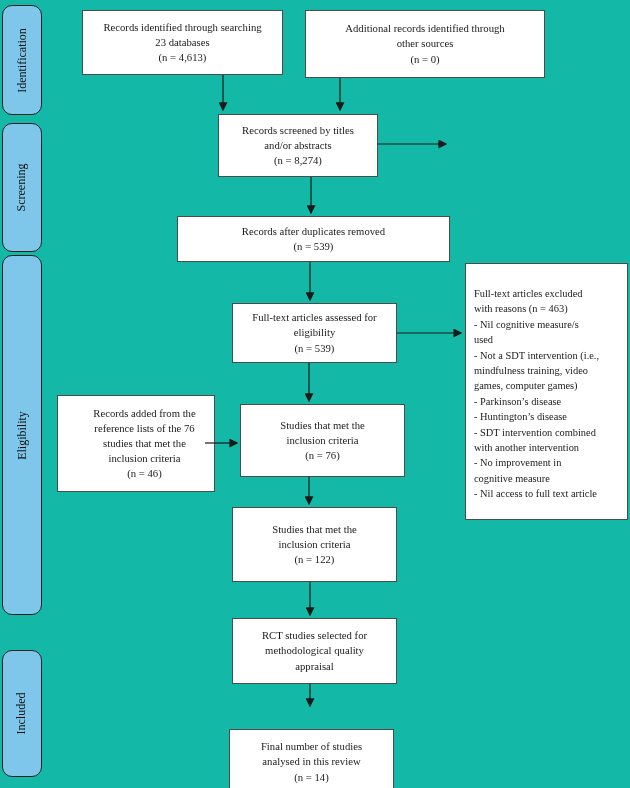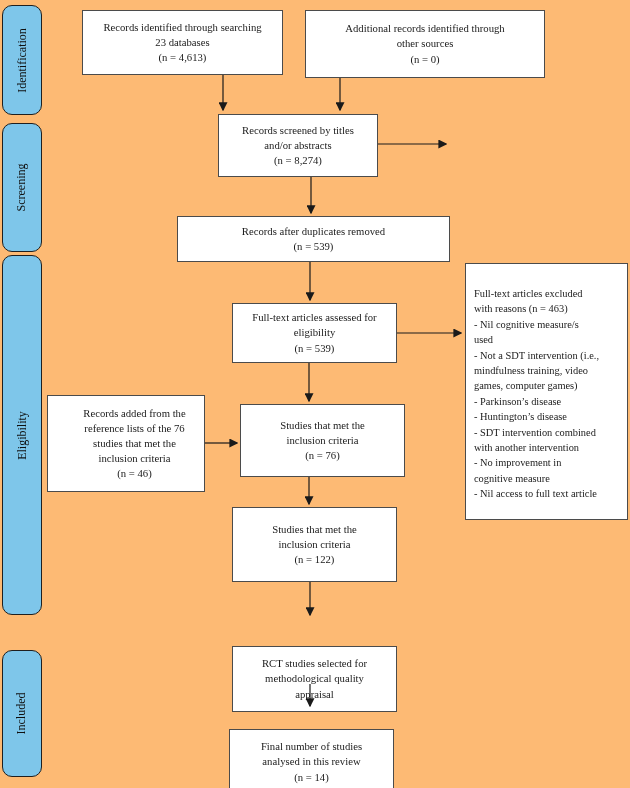--- a/index.html
+++ b/index.html
@@ -1,20 +1,20 @@
 <!DOCTYPE html>
 <html><head>
 <meta charset="utf-8">
 <style>
   html, body { margin: 0; padding: 0; background: #ffffff; }
   #canvas {
     position: relative;
     width: 630px;
     height: 788px;
-    background: #fdba74;
+    background: #14b8a6;
     font-family: "Liberation Serif", "DejaVu Serif", serif;
     color: #1a1a1a;
     overflow: hidden;
   }
   .node {
     position: absolute;
     box-sizing: border-box;
     background: #ffffff;
     border: 1px solid #4b4b4b;
     display: flex;
@@ -104,35 +104,35 @@
 mindfulness training, video
 games, computer games)
 - Parkinson’s disease
 - Huntington’s disease
 - SDT intervention combined
 with another intervention
 - No improvement in
 cognitive measure
 - Nil access to full text article</div>
 
-  <div class="node" style="left:47px; top:395px; width:158px; height:97px;padding-left:21px;">Records added from the
+  <div class="node" style="left:57px; top:395px; width:158px; height:97px;padding-left:21px;">Records added from the
 reference lists of the 76
 studies that met the
 inclusion criteria
 (n = 46)</div>
 
   <div class="node" style="left:240px; top:404px; width:165px; height:73px;">Studies that met the
 inclusion criteria
 (n = 76)</div>
 
   <div class="node" style="left:232px; top:507px; width:165px; height:75px;">Studies that met the
 inclusion criteria
 (n = 122)</div>
 
-  <div class="node" style="left:232px; top:618px; width:165px; height:66px;margin-top:28px;">RCT studies selected for
+  <div class="node" style="left:232px; top:618px; width:165px; height:66px;">RCT studies selected for
 methodological quality
 appraisal</div>
 
   <div class="node" style="left:229px; top:709px; width:165px; height:66px;margin-top:20px;">Final number of studies
 analysed in this review
 (n = 14)</div>
 
   <svg class="arrows" viewBox="0 0 630 788" xmlns="http://www.w3.org/2000/svg">
     <defs>
       <marker id="ah" viewBox="0 0 10 10" refX="8.5" refY="5" markerWidth="9" markerHeight="9" orient="auto" markerUnits="userSpaceOnUse">

